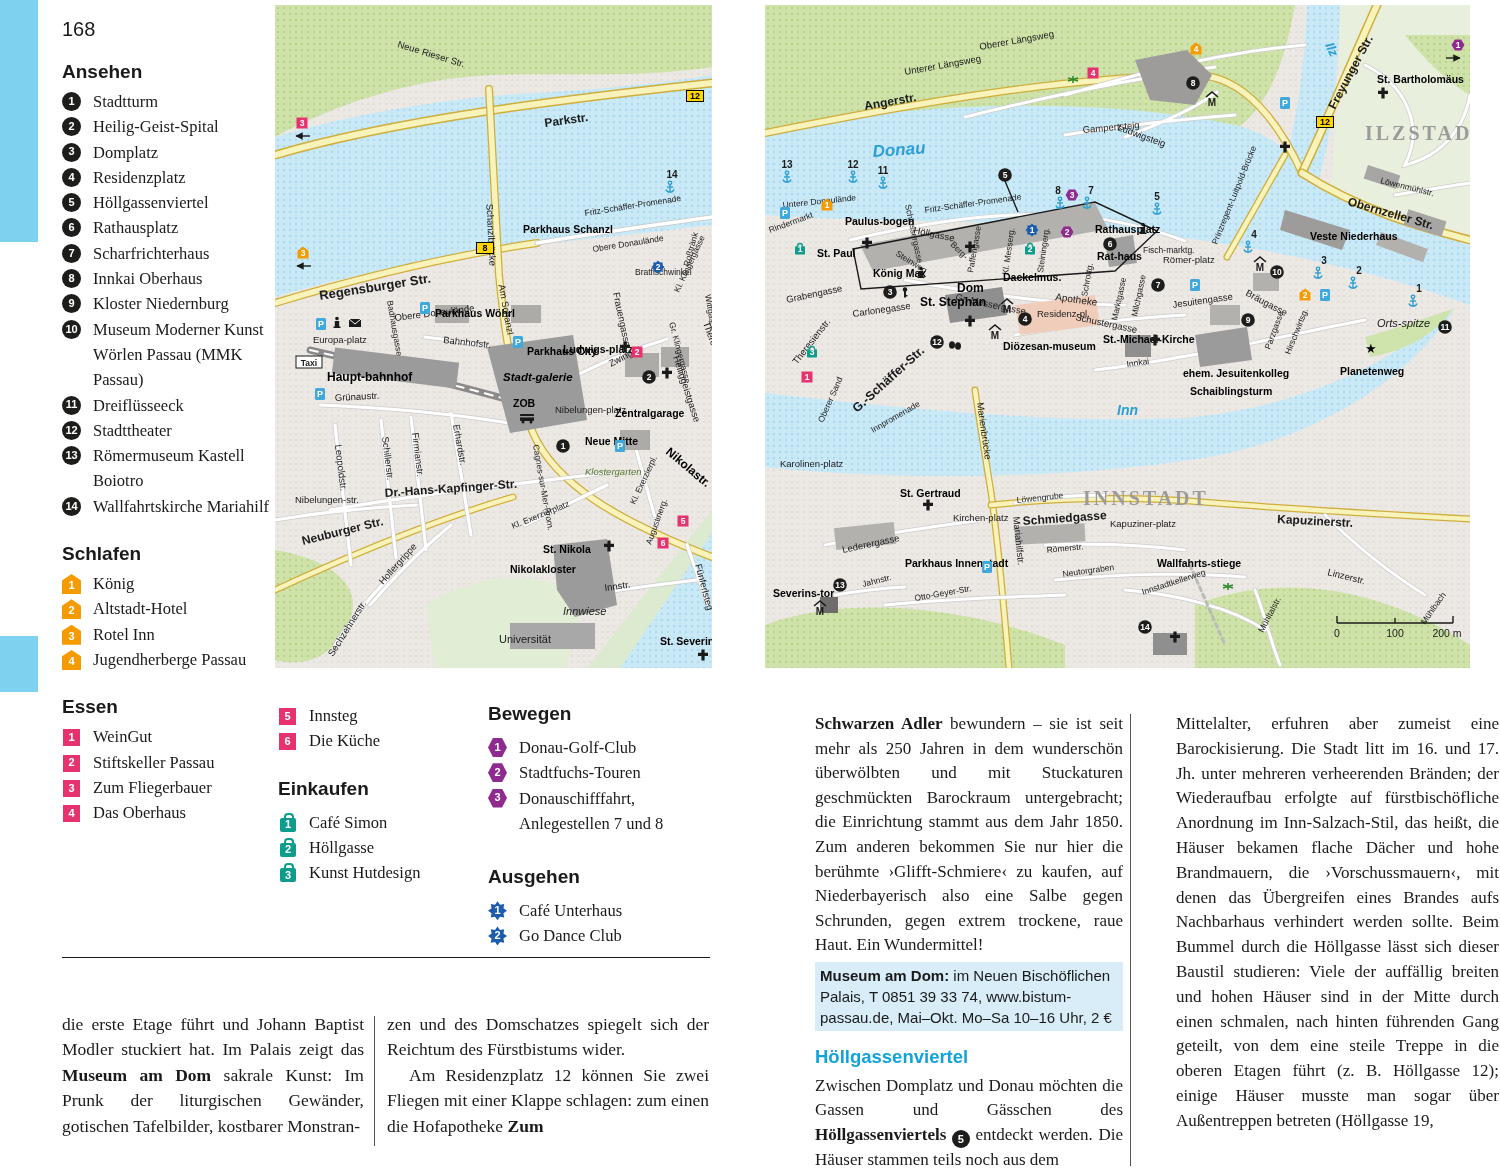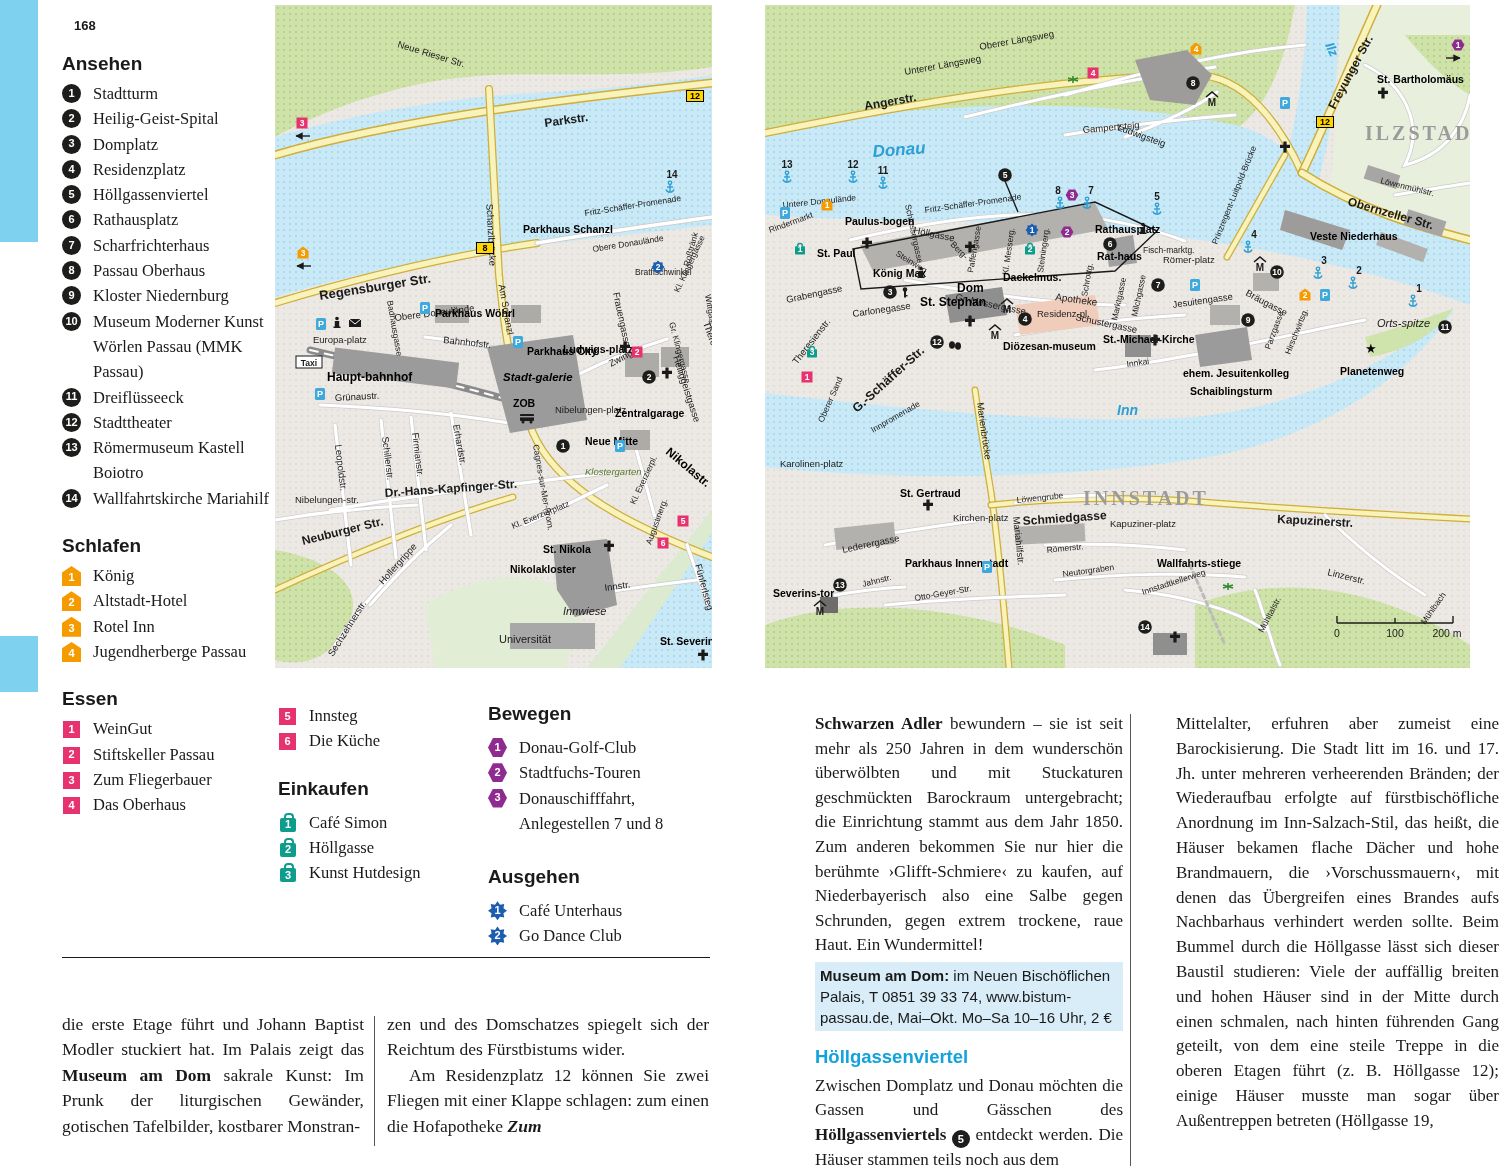--- a/index.html
+++ b/index.html
@@ -4,21 +4,21 @@
 <style>
   html,body{margin:0;padding:0;background:#fff;}
   .page{position:relative;width:1500px;height:1176px;background:#fff;overflow:hidden;
         font-family:"Liberation Serif",serif;color:#1a1a1a;}
   .edge-tab{position:absolute;left:0;width:38px;background:#7ed2f0;}
   .edge-tab.top{top:0;height:242px;}
   .edge-tab.mid{top:636px;height:56px;}
 
   
   .sidebar{position:absolute;left:62px;top:18px;width:212px;}
-  .pagenum{font-family:"Liberation Sans",sans-serif;font-weight:bold;font-size:13px;margin-left:12px;}
+  .pagenum{font-family:"Liberation Sans",sans-serif;font-weight:normal;font-size:20px;}
   .title{font-size:31px;font-weight:bold;margin-top:52px;}
   h3.lh{font-family:"Liberation Sans",sans-serif;font-size:19px;font-weight:bold;margin:0;}
   .sidebar h3.first{margin-top:20px;}
   ul.leg{list-style:none;margin:6px 0 0 0;padding:0;font-size:16.5px;}
   ul.leg li{position:relative;padding-left:31px;line-height:25.3px;}
   .bdg{position:absolute;left:0;top:3px;width:19px;height:19px;display:flex;align-items:center;justify-content:center;
        font-family:"Liberation Sans",sans-serif;font-weight:bold;font-size:11px;color:#fff;box-sizing:border-box;}
   .b-circle{background:#1d1d1b;border-radius:50%;}
   .b-house{background:#f59b00;height:20px;clip-path:polygon(50% 0,100% 32%,100% 100%,0 100%,0 32%);padding-top:3px;}
   .b-square{background:#e6336f;width:17px;height:17px;top:5px;left:1px;}
@@ -83,21 +83,21 @@
 
     <h3 class="lh first">Ansehen</h3>
     <ul class="leg">
       <li><span class="bdg b-circle">1</span><span>Stadtturm</span></li>
       <li><span class="bdg b-circle">2</span><span>Heilig-Geist-Spital</span></li>
       <li><span class="bdg b-circle">3</span><span>Domplatz</span></li>
       <li><span class="bdg b-circle">4</span><span>Residenzplatz</span></li>
       <li><span class="bdg b-circle">5</span><span>Höllgassenviertel</span></li>
       <li><span class="bdg b-circle">6</span><span>Rathausplatz</span></li>
       <li><span class="bdg b-circle">7</span><span>Scharfrichterhaus</span></li>
-      <li><span class="bdg b-circle">8</span><span>Passau Oberhaus</span></li>
+      <li><span class="bdg b-circle">8</span><span>Innkai Oberhaus</span></li>
       <li><span class="bdg b-circle">9</span><span>Kloster Niedernburg</span></li>
       <li><span class="bdg b-circle">10</span><span>Museum Moderner Kunst Wörlen Passau (MMK Passau)</span></li>
       <li><span class="bdg b-circle">11</span><span>Dreiflüsseeck</span></li>
       <li><span class="bdg b-circle">12</span><span>Stadttheater</span></li>
       <li><span class="bdg b-circle">13</span><span>Römermuseum Kastell Boiotro</span></li>
       <li><span class="bdg b-circle">14</span><span>Wallfahrtskirche Mariahilf</span></li>
     </ul>
 
     <div class="gap"></div>
     <h3 class="lh">Schlafen</h3>
@@ -759,21 +759,21 @@
 
   <div class="rule-h"></div>
   <div class="vr" style="left:374px;top:1016px;height:130px;"></div>
   <div class="vr" style="left:1130px;top:714px;height:452px;"></div>
 
   <div class="tcol" id="col1">
     <p><span>die erste Etage führt und Johann Baptist Modler stuckiert hat. Im Palais zeigt das </span><span style="font-weight: bold;">Museum am Dom</span><span> sakrale Kunst: Im Prunk der liturgischen Gewänder, gotischen Tafelbilder, kostbarer Monstran-</span></p>
   </div>
   <div class="tcol" id="col2">
     <p>zen und des Domschatzes spiegelt sich der Reichtum des Fürstbistums wider.</p>
-    <p class="ind"><span>Am Residenzplatz 12 können Sie zwei Fliegen mit einer Klappe schlagen: zum einen die Hofapotheke </span><span style="font-weight: bold; font-style: italic;">Zum</span></p>
+    <p class="ind"><span>Am Residenzplatz 12 können Sie zwei Fliegen mit einer Klappe schlagen: zum einen die Hofapotheke </span><span style="font-weight: bold;">Zum</span></p>
   </div>
   <div class="tcol" id="col3">
     <p><span style="font-weight: bold;">Schwarzen Adler</span><span> bewundern – sie ist seit mehr als 250 Jahren in dem wunderschön überwölbten und mit Stuckaturen geschmückten Barockraum untergebracht; die Einrichtung stammt aus dem Jahr 1850. Zum anderen bekommen Sie nur hier die berühmte ›Glifft-Schmiere‹ zu kaufen, auf Niederbayerisch also eine Salbe gegen Schrunden, gegen extrem trockene, raue Haut. Ein Wundermittel!</span></p>
     <div class="infobox"><span><span style="font-weight: bold;">Museum am Dom:</span><span> im Neuen Bischöflichen Palais, T 0851 39 33 74, www.bistum-passau.de, Mai–Okt. Mo–Sa 10–16 Uhr, 2 €</span></span></div>
     <div class="bluehead">Höllgassenviertel</div>
     <p><span>Zwischen Domplatz und Donau möchten die Gassen und Gässchen des </span><span style="font-weight: bold;">Höllgassenviertels</span><span> </span><span class="inline-badge">5</span><span> entdeckt werden. Die Häuser stammen teils noch aus dem</span></p>
   </div>
   <div class="tcol" id="col4">
     <p>Mittelalter, erfuhren aber zumeist eine Barockisierung. Die Stadt litt im 16. und 17. Jh. unter mehreren verheerenden Bränden; der Wiederaufbau erfolgte auf fürstbischöfliche Anordnung im Inn-Salzach-Stil, das heißt, die Häuser bekamen flache Dächer und hohe Brandmauern, die ›Vorschussmauern‹, mit denen das Übergreifen eines Brandes aufs Nachbarhaus verhindert werden sollte. Beim Bummel durch die Höllgasse lässt sich dieser Baustil studieren: Viele der auffällig breiten und hohen Häuser sind in der Mitte durch einen schmalen, nach hinten führenden Gang geteilt, von dem eine steile Treppe in die oberen Etagen führt (z. B. Höllgasse 12); einige Häuser musste man sogar über Außentreppen betreten (Höllgasse 19,</p>
   </div>

